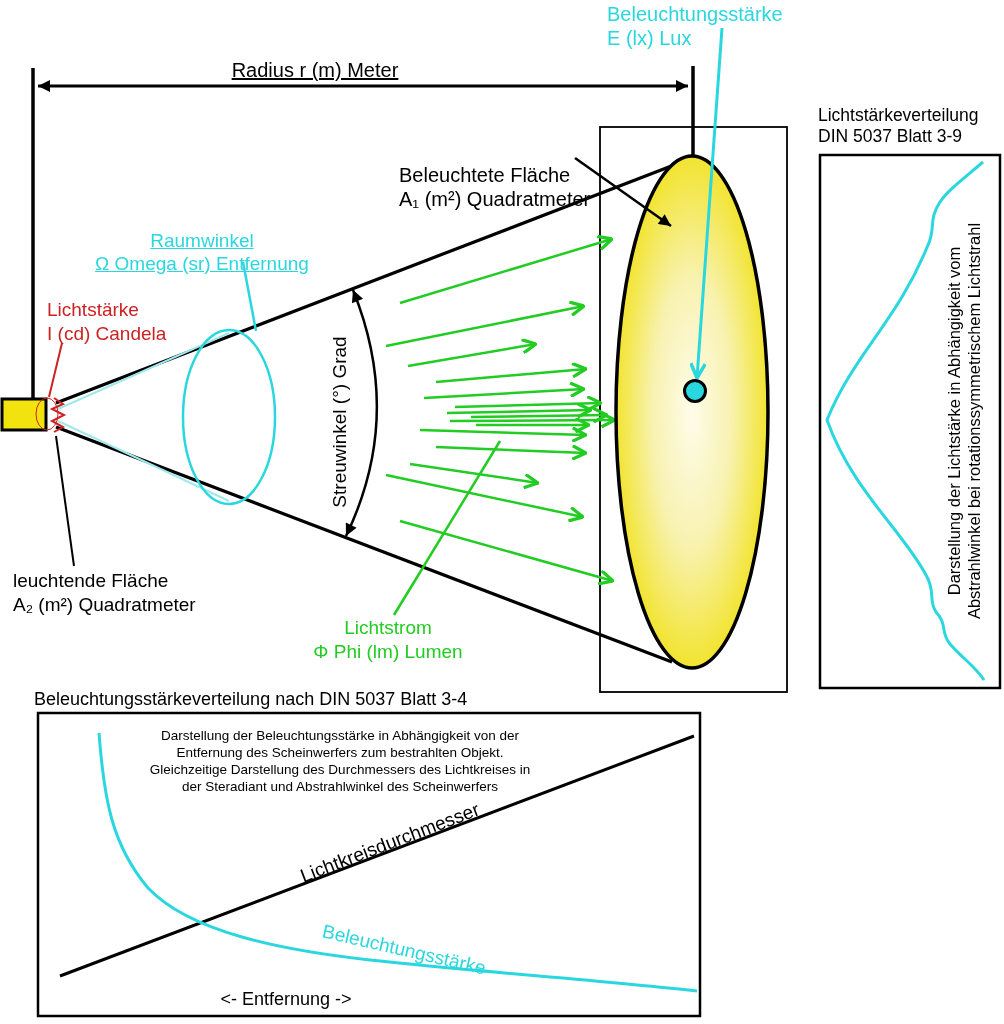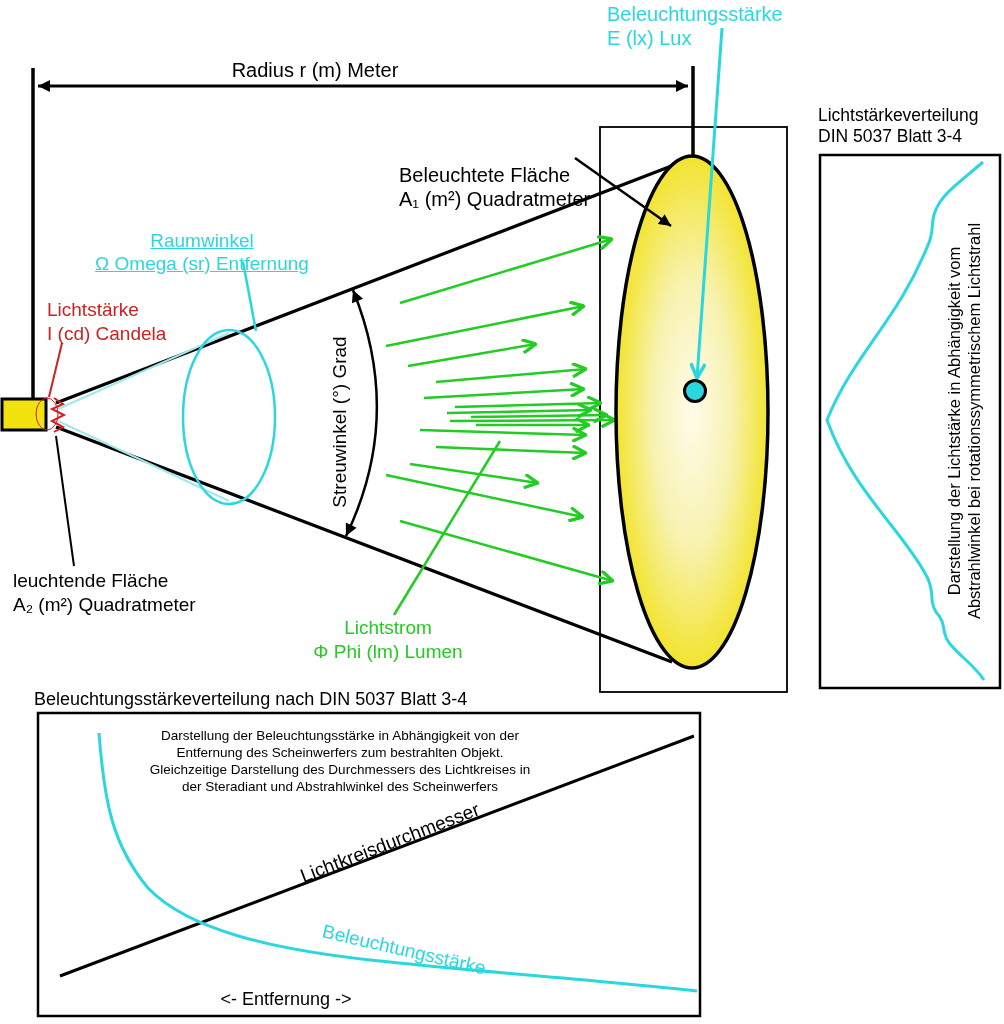--- a/index.html
+++ b/index.html
@@ -99,21 +99,21 @@
     <rect class="sB" x="38" y="713" width="662" height="303" stroke-width="2.5"></rect>
     <line class="sB" x1="60" y1="976" x2="694" y2="736" stroke-width="3"></line>
     <path class="sC" stroke-width="3" d="M 99,733 C 104,800 112,845 148,888 C 190,932 280,950 370,960 C 480,972 600,980 697,991"></path>
   </svg>
 
   <div class="lbl cyan" style="left:607px;top:2px;font-size:20px;line-height:24px;">
     <div>Beleuchtungsstärke</div>
     <div>E (lx) Lux</div>
   </div>
 
-  <div class="lbl ctr" style="left:225px;top:58px;width:180px;font-size:20px;">Radius r (m) Meter</div>
+  <div class="lbl ctr" style="left:225px;top:58px;width:180px;font-size:20px;text-decoration:underline;">Radius r (m) Meter</div>
 
   <div class="lbl" style="left:399px;top:124px;font-size:20px;margin-top:39px;">
     <div>Beleuchtete Fläche</div>
     <div>A₁ (m²) Quadratmeter</div>
   </div>
 
   <div class="lbl cyan ctr" style="left:88px;top:229px;width:228px;line-height:23px;text-decoration:underline;">
     <div>Raumwinkel</div>
     <div>Ω Omega (sr) Entfernung</div>
   </div>
@@ -130,21 +130,21 @@
     <div>A₂ (m²) Quadratmeter</div>
   </div>
 
   <div class="lbl green ctr" style="left:283px;top:616px;width:210px;">
     <div>Lichtstrom</div>
     <div>Φ Phi (lm) Lumen</div>
   </div>
 
   <div class="lbl" style="left:818px;top:105px;font-size:17.5px;line-height:21px;">
     <div>Lichtstärkeverteilung</div>
-    <div>DIN 5037 Blatt 3-4</div>
+    <div>DIN 5037 Blatt 3-9</div>
   </div>
 
   <div class="lbl ctr rot" style="left:694px;top:401px;width:540px;height:40px;font-size:16.5px;line-height:20px;transform:rotate(-90deg);">
     <div>Darstellung der Lichtstärke in Abhängigkeit vom</div>
     <div>Abstrahlwinkel bei rotationssymmetrischem Lichtstrahl</div>
   </div>
 
   <div class="lbl" style="left:34px;top:687px;font-size:18px;">Beleuchtungsstärkeverteilung nach DIN 5037 Blatt 3-4</div>
 
   <div class="lbl ctr" style="left:90px;top:727px;width:500px;font-size:13.5px;line-height:17px;">

